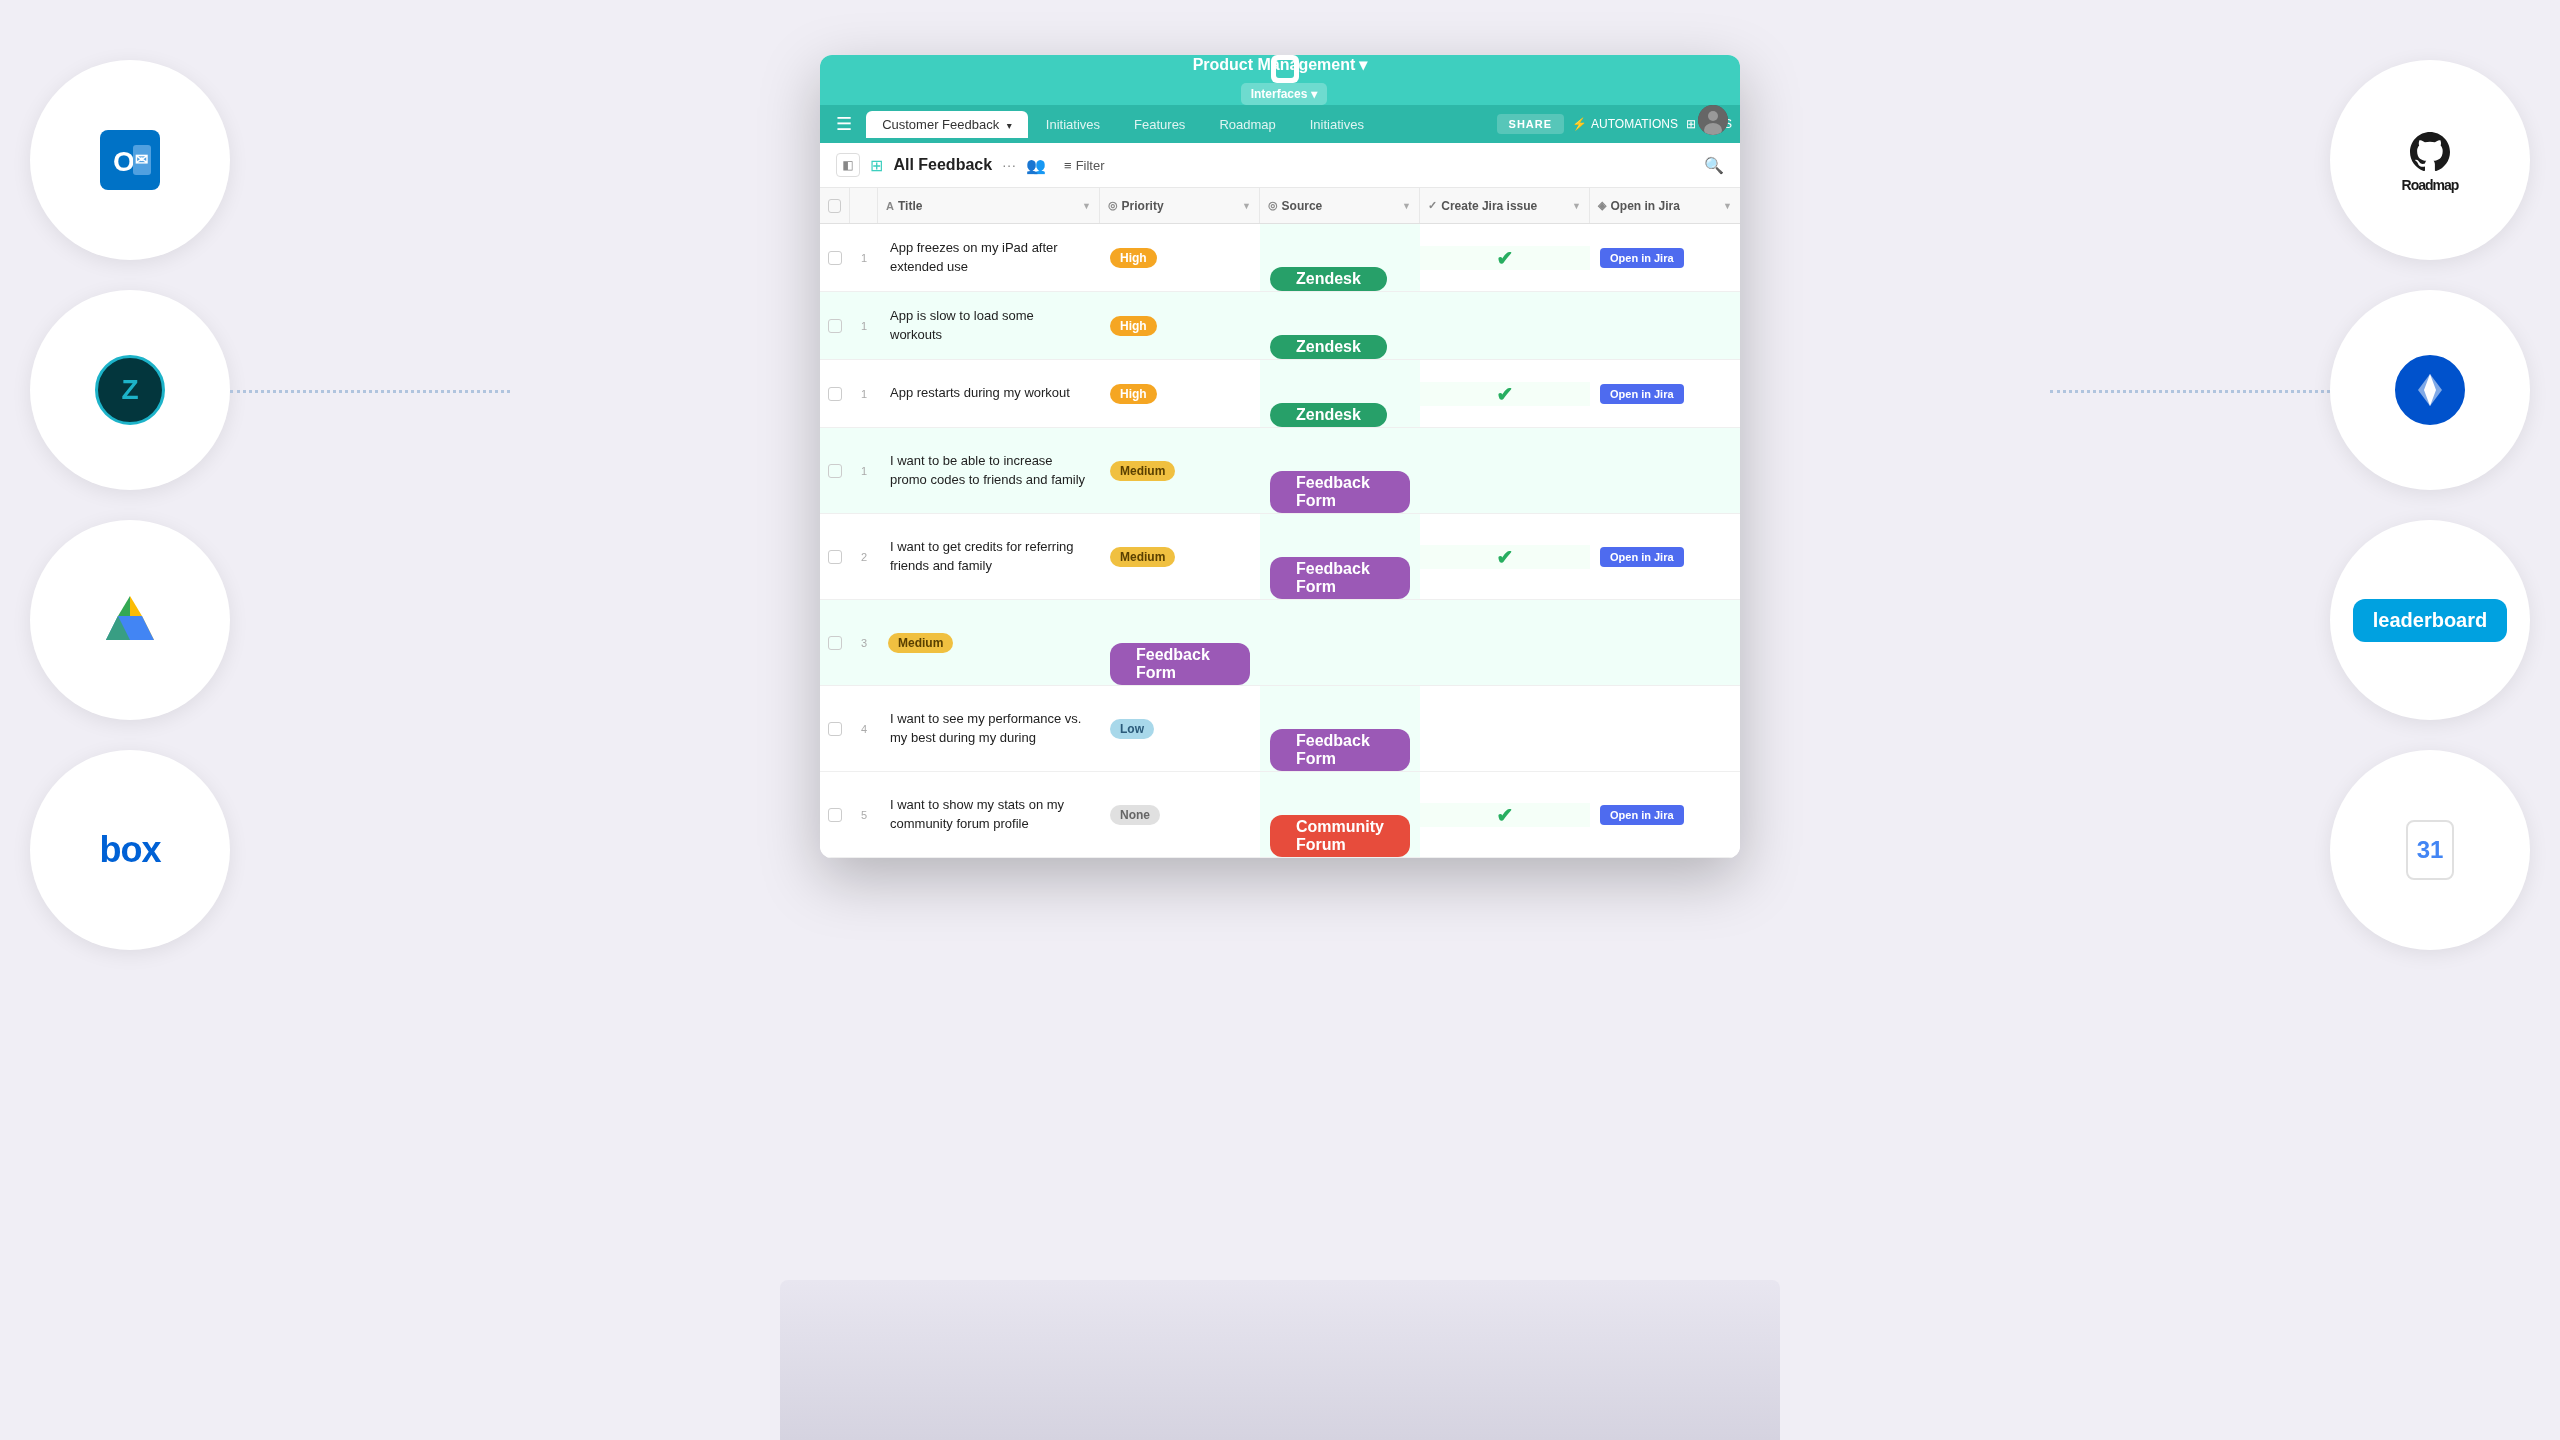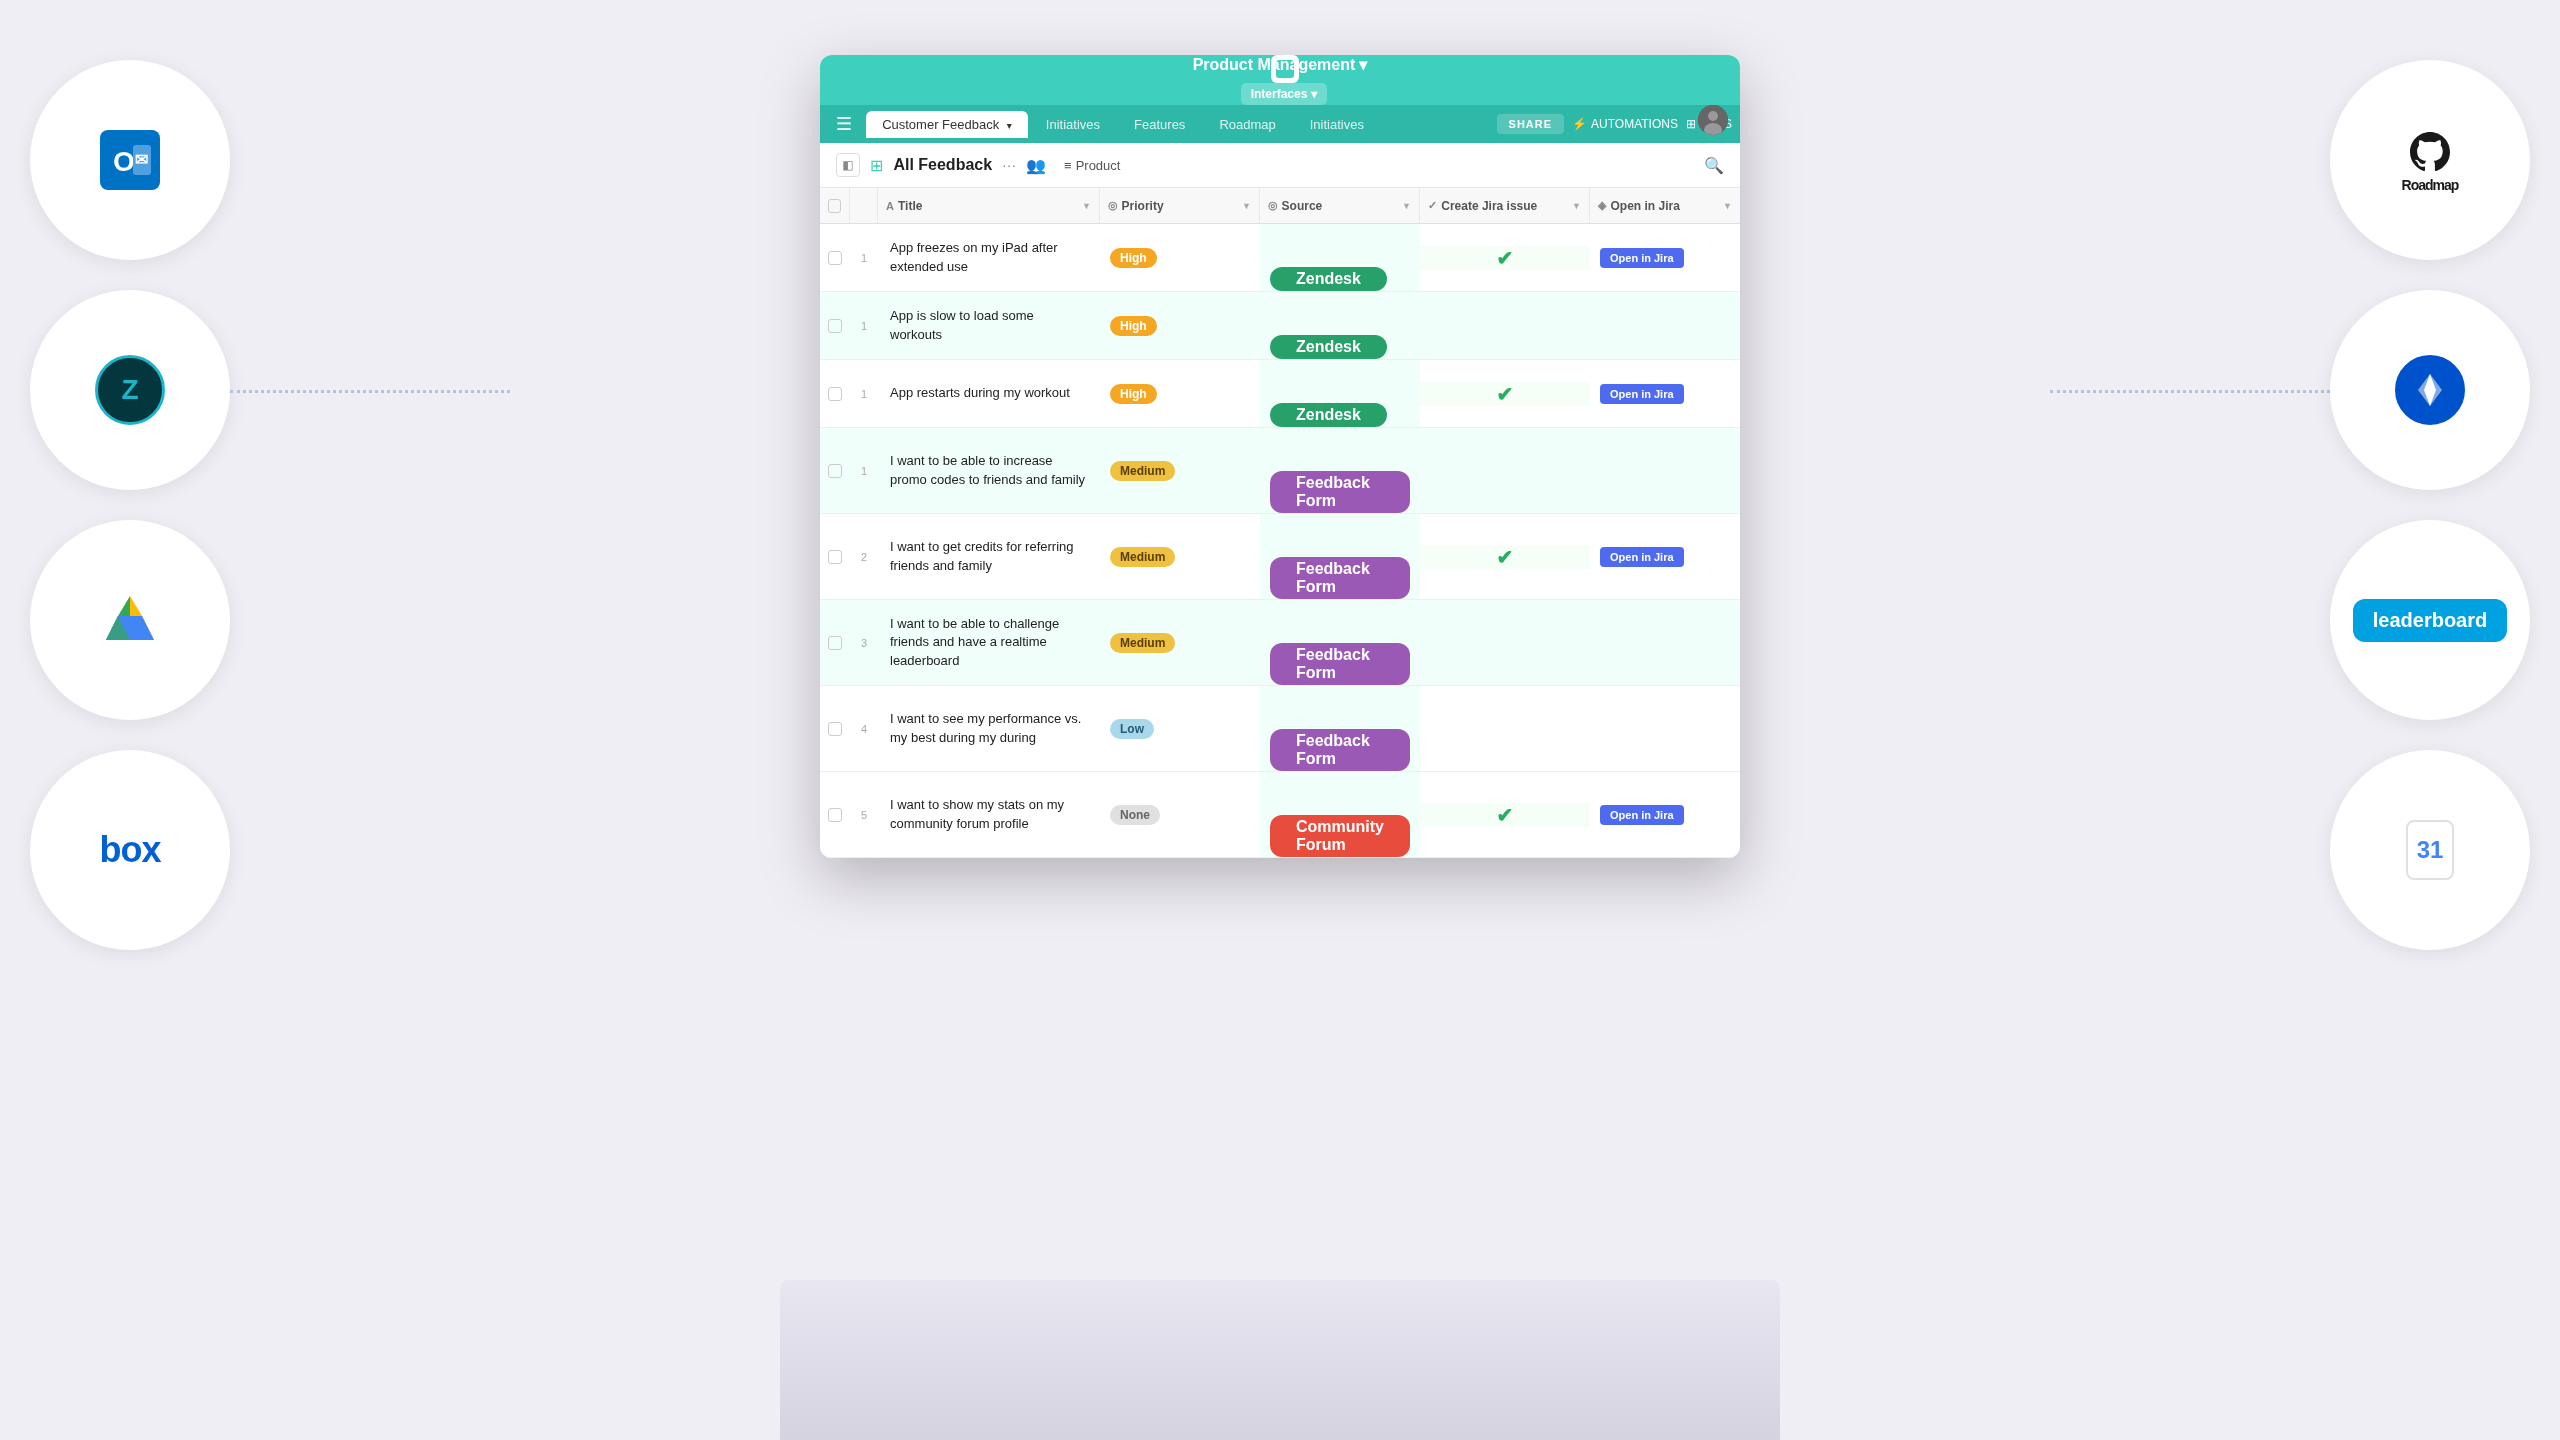--- a/index.html
+++ b/index.html
@@ -668,21 +668,21 @@
     <div class="table-area">
 
       <div class="table-header-row">
         <div class="collapse-btn">◧</div>
         <span class="table-icon">⊞</span>
         <span class="table-title">All Feedback</span>
         <span class="table-dots">···</span>
         <span class="people-icon">👥</span>
         <div class="filter-btn">
           <span>≡</span>
-          <span>Product</span>
+          <span>Filter</span>
         </div>
         <div class="search-icon">🔍</div>
       </div>
 
       <div class="col-headers">
         <div class="col-header">
           <div class="checkbox"></div>
         </div>
         <div class="col-header"></div>
         <div class="col-header">
@@ -798,21 +798,20 @@
             </div>
             <div class="row-jira-open">
               <button class="jira-btn">Open in Jira</button>
             </div>
           </div>
           <div class="table-row highlighted">
             <div class="row-checkbox">
               <div class="checkbox"></div>
             </div>
             <div class="row-num">3</div>
-            <div class="row-title">I want to be able to challenge friends and have a realtime leaderboard</div>
             <div class="row-priority">
               <span class="badge badge-medium">Medium</span>
             </div>
             <div class="row-source">
               <span class="source-badge source-feedback">Feedback Form</span>
             </div>
             <div class="row-jira-create"></div>
             <div class="row-jira-open"></div>
           </div>
           <div class="table-row">

